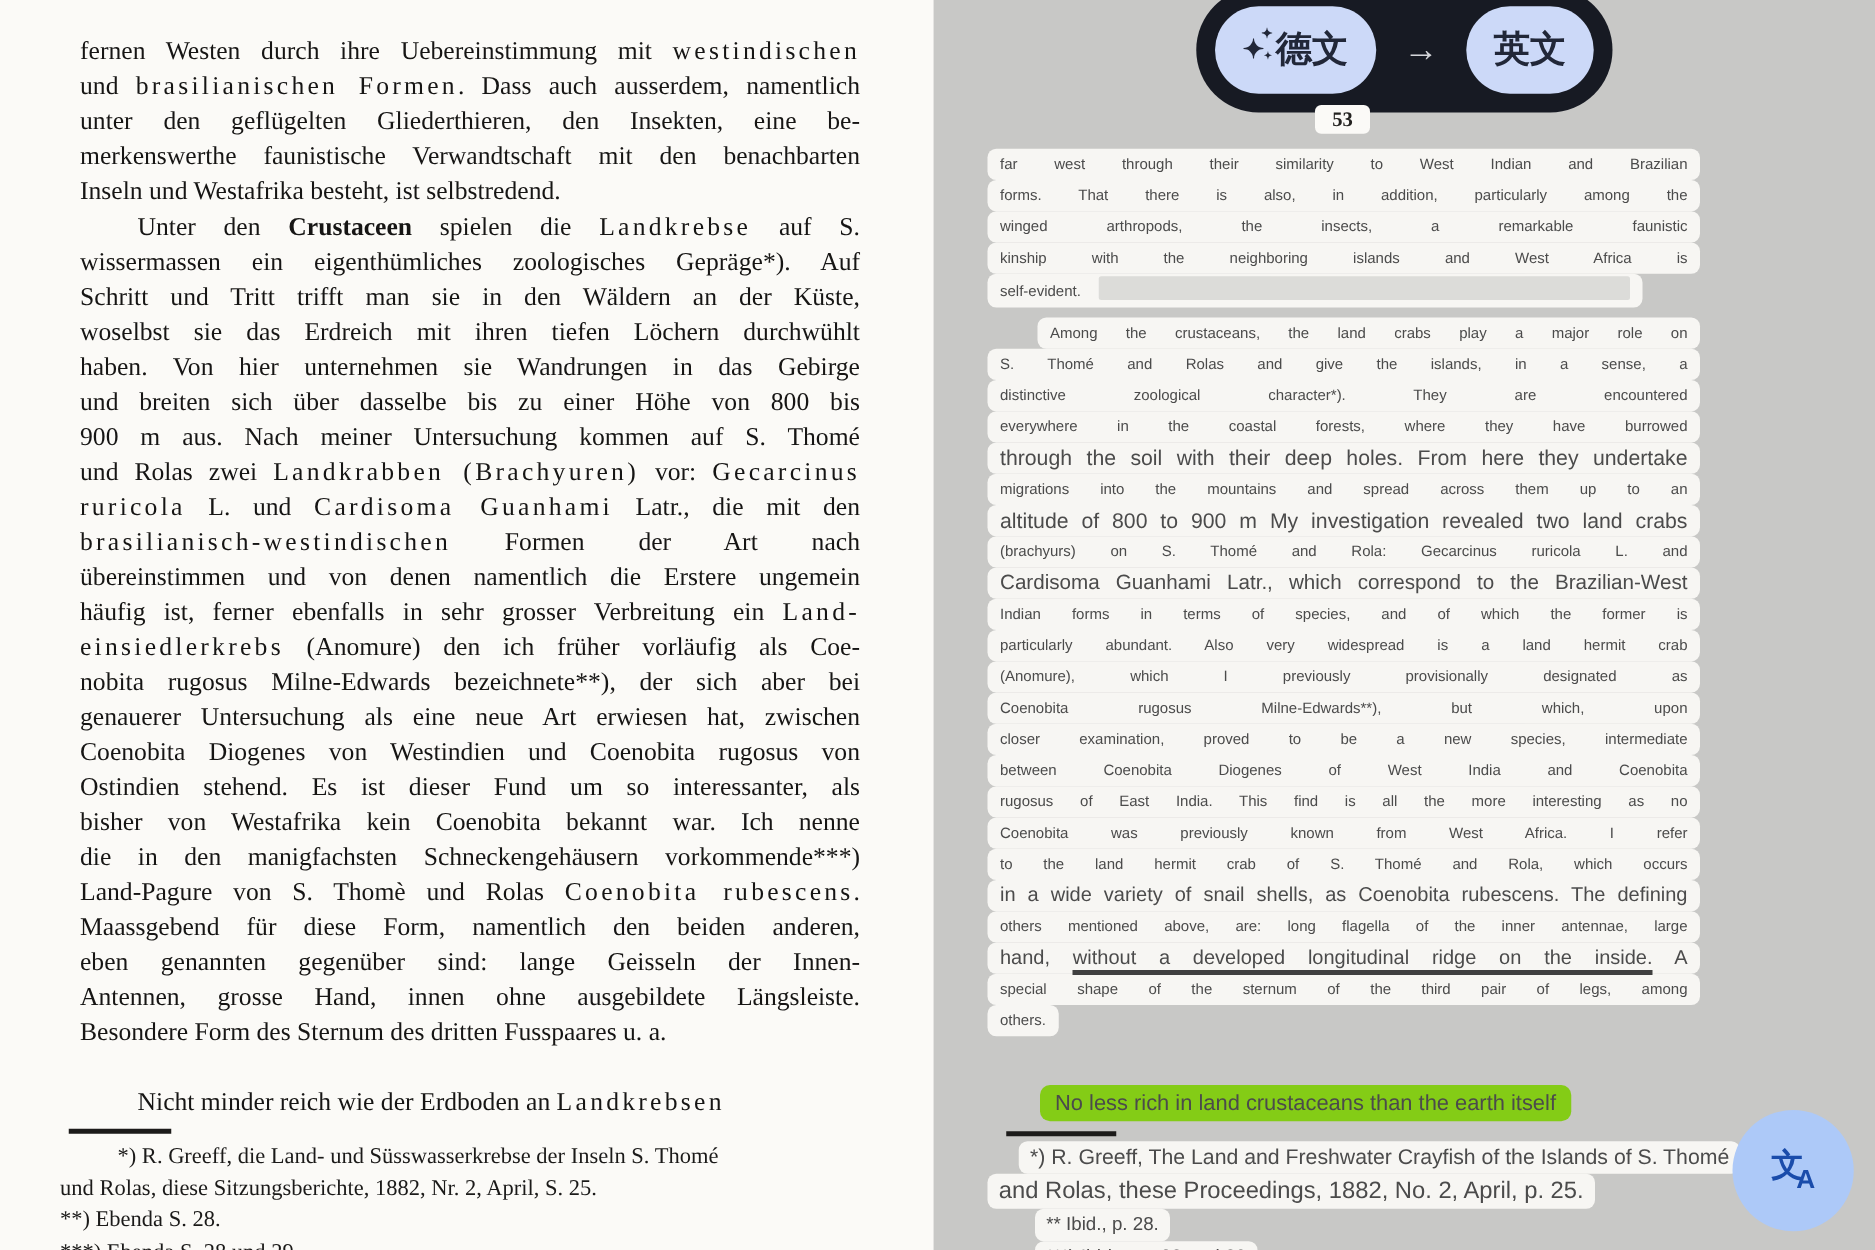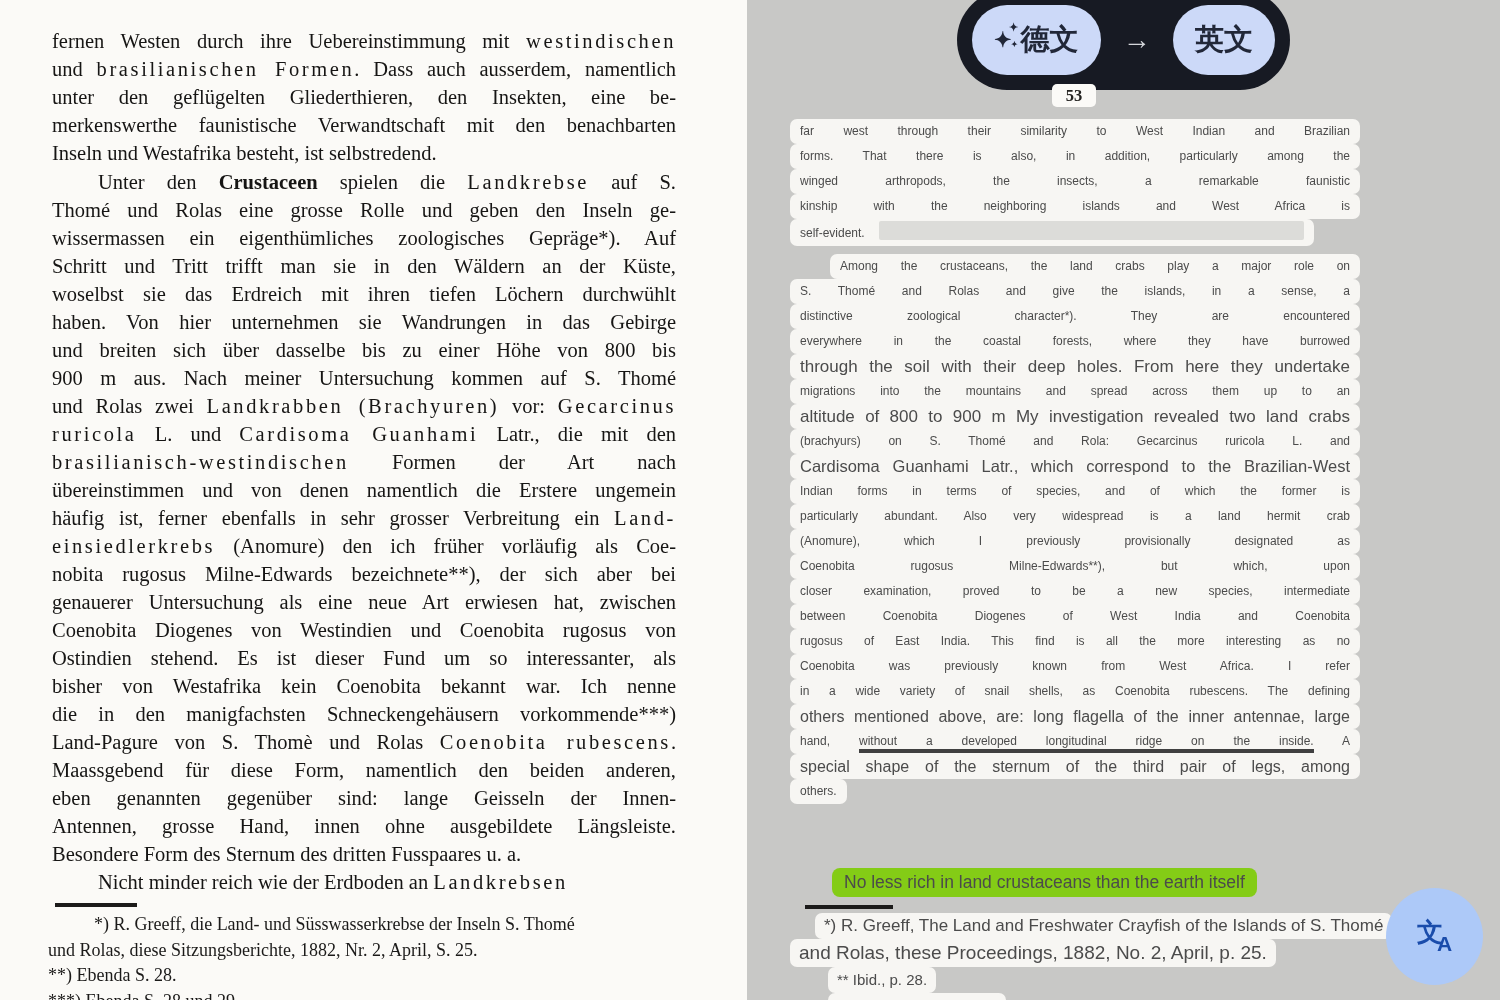--- a/index.html
+++ b/index.html
@@ -1,21 +1,21 @@
 <!DOCTYPE html>
 <html><head>
 <meta charset="utf-8">
 <style>
   html,body{margin:0;padding:0;}
   body{width:1500px;height:1000px;position:relative;overflow:hidden;background:#c8c8c6;
        font-family:"Liberation Sans", sans-serif;}
 
   
   .left-page{position:absolute;left:0;top:0;width:747px;height:1000px;background:#fbfaf7;}
-  .de{position:absolute;left:52px;width:624px;color:#161514;
+  .de{position:absolute;left:64px;width:624px;color:#161514;
       font-family:"Liberation Serif", serif;}
   .de .line{height:28px;line-height:28px;font-size:20.5px;
             text-align:justify;text-align-last:justify;white-space:nowrap;}
   .de .line:last-child{text-align-last:left;}
   .de.gindent .line:first-child{text-indent:46px;}
   .spaced{letter-spacing:2.6px;}
   .bold{font-weight:bold;}
   .de-p1{top:27px;}
   .de-p2{top:168px;}
   .de-p3{top:868px;}
@@ -82,21 +82,20 @@
 <div class="left-page">
   <div class="de de-p1">
       <div class="line"><span>fernen Westen durch ihre Uebereinstimmung mit </span><span class="spaced">westindischen</span></div>
       <div class="line"><span>und </span><span class="spaced">brasilianischen Formen</span><span>. Dass auch ausserdem, namentlich</span></div>
       <div class="line"><span>unter den geflügelten Gliederthieren, den Insekten, eine be-</span></div>
       <div class="line"><span>merkenswerthe faunistische Verwandtschaft mit den benachbarten</span></div>
       <div class="line"><span>Inseln und Westafrika besteht, ist selbstredend.</span></div>
     </div>
   <div class="de de-p2 gindent">
       <div class="line"><span>Unter den </span><span class="bold">Crustaceen</span><span> spielen die </span><span class="spaced">Landkrebse</span><span> auf S.</span></div>
-      <div class="line"><span>Thomé und Rolas eine grosse Rolle und geben den Inseln ge-</span></div>
       <div class="line"><span>wissermassen ein eigenthümliches zoologisches Gepräge*).  Auf</span></div>
       <div class="line"><span>Schritt und Tritt trifft man sie in den Wäldern an der Küste,</span></div>
       <div class="line"><span>woselbst sie das Erdreich mit ihren tiefen Löchern durchwühlt</span></div>
       <div class="line"><span>haben.  Von hier unternehmen sie Wandrungen in das Gebirge</span></div>
       <div class="line"><span>und breiten sich über dasselbe bis zu einer Höhe von 800 bis</span></div>
       <div class="line"><span>900 m aus.  Nach meiner Untersuchung kommen auf S. Thomé</span></div>
       <div class="line"><span>und Rolas zwei </span><span class="spaced">Landkrabben (Brachyuren)</span><span> vor: </span><span class="spaced">Gecarcinus</span></div>
       <div class="line"><span class="spaced">ruricola</span><span> L. und </span><span class="spaced">Cardisoma Guanhami</span><span> Latr., die mit den</span></div>
       <div class="line"><span class="spaced">brasilianisch-westindischen</span><span> Formen der Art nach</span></div>
       <div class="line"><span>übereinstimmen und von denen namentlich die Erstere ungemein</span></div>
@@ -159,20 +158,21 @@
       <div class="line"><span>(brachyurs) on S. Thomé and Rola: Gecarcinus ruricola L. and</span></div>
       <div class="line"><span>Cardisoma Guanhami Latr., which correspond to the Brazilian-West</span></div>
       <div class="line"><span>Indian forms in terms of species, and of which the former is</span></div>
       <div class="line"><span>particularly abundant. Also very widespread is a land hermit crab</span></div>
       <div class="line"><span>(Anomure), which I previously provisionally designated as</span></div>
       <div class="line"><span>Coenobita rugosus Milne-Edwards**), but which, upon</span></div>
       <div class="line"><span>closer examination, proved to be a new species, intermediate</span></div>
       <div class="line"><span>between Coenobita Diogenes of West India and Coenobita</span></div>
       <div class="line"><span>rugosus of East India. This find is all the more interesting as no</span></div>
       <div class="line"><span>Coenobita was previously known from West Africa. I refer</span></div>
+      <div class="line"><span>to the land hermit crab of S. Thomé and Rola, which occurs</span></div>
       <div class="line"><span>in a wide variety of snail shells, as Coenobita rubescens. The defining</span></div>
       <div class="line"><span>others mentioned above, are: long flagella of the inner antennae, large</span></div>
       <div class="line"><span>hand, </span><span class="underline">without a developed longitudinal ridge on the inside.</span><span> A</span></div>
       <div class="line"><span>special shape of the sternum of the third pair of legs, among</span></div>
       <div class="line"><span>others.</span></div>
     </div>
 
   <div class="caption-chip">No less rich in land crustaceans than the earth itself</div>
 
   <div class="r-divider"></div>

